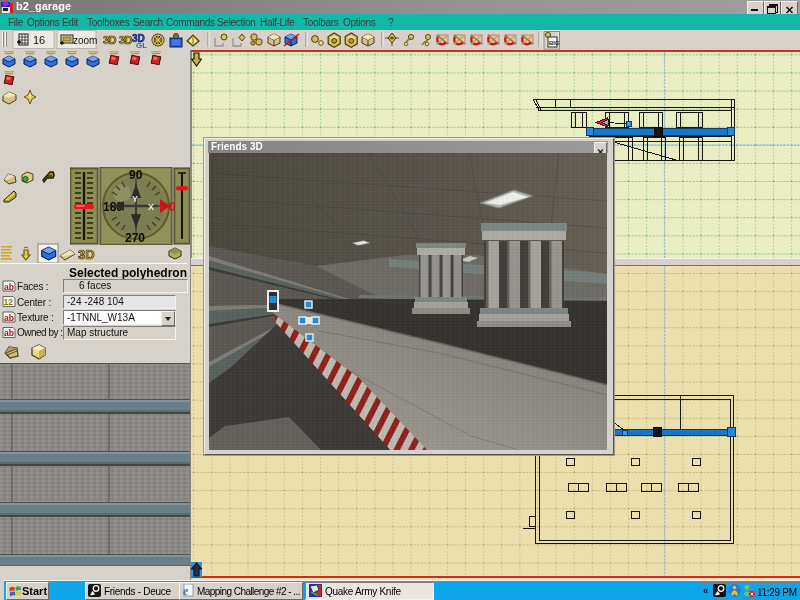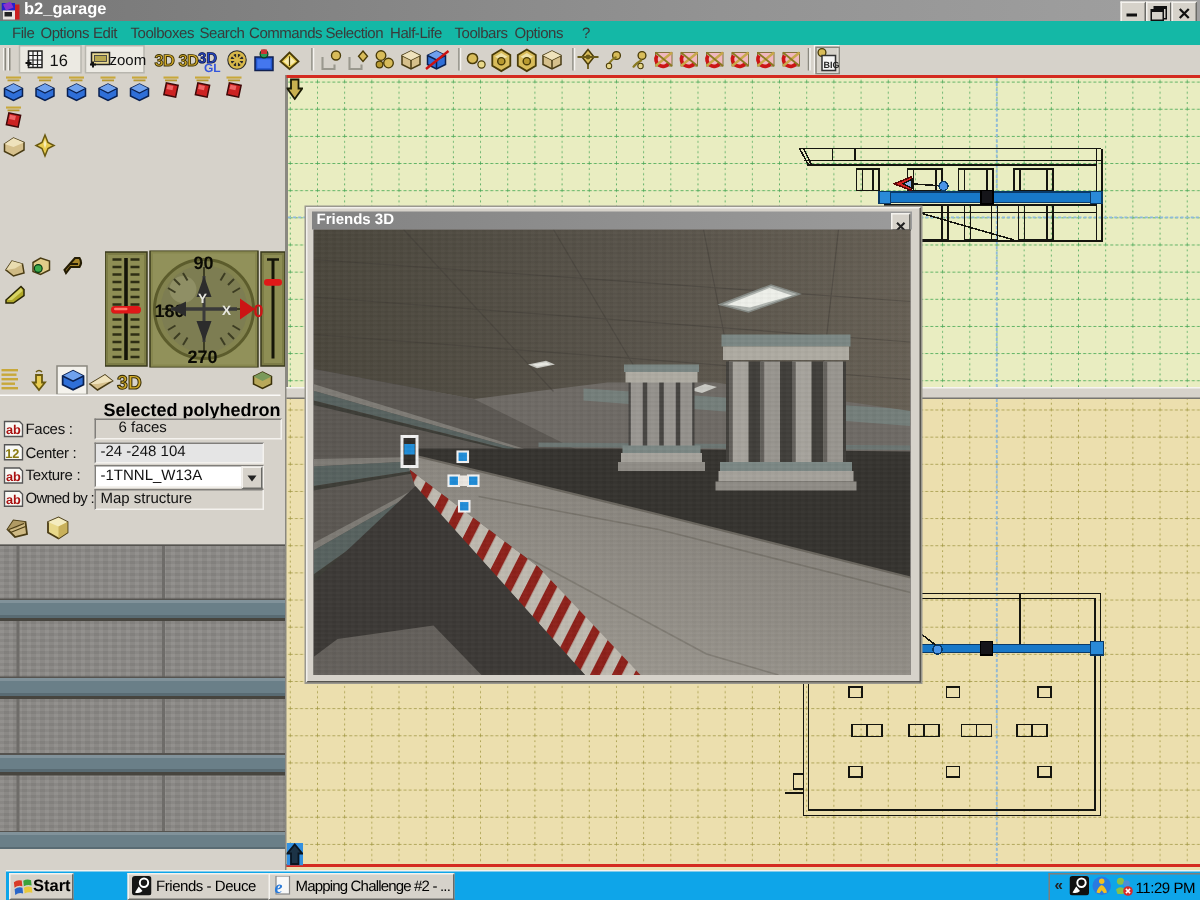--- a/index.html
+++ b/index.html
@@ -692,20 +692,29 @@
   </div>
 
   <div class="abs btn3d" style="left:175px;top:1px;width:122px;height:16px;">
     <svg class="abs" style="left:2px;top:1px" width="13" height="13" viewBox="0 0 13 13">
         <rect x="2" y="0" width="9" height="12" fill="#f8f8f8" stroke="#888" stroke-width="0.8"></rect>
         <text x="1" y="11" font-size="12" font-weight="bold" fill="#2a7ad8" font-family="Liberation Serif" font-style="italic">e</text>
       </svg>
     <div class="abs" style="left:17px;top:3px;font-size:10px;letter-spacing:-0.55px;color:#000;white-space:nowrap;">Mapping Challenge #2 - ...</div>
   </div>
 
+  <div class="abs sunk" style="left:301px;top:1px;width:127px;height:16px;background:#e9e6df;">
+    <svg class="abs" style="left:3px;top:1px" width="13" height="13" viewBox="0 0 13 13">
+        <rect x="0" y="0" width="13" height="13" fill="#2a2ac8"></rect>
+        <rect x="7" y="1" width="5" height="11" fill="#c82a2a"></rect>
+        <path d="M1 2 L8 1 L10 6 L4 9 Z" fill="#e8e8e8" stroke="#111" stroke-width="0.7"></path>
+        <path d="M2 8 l6 3" stroke="#30c030" stroke-width="1.4"></path>
+      </svg>
+    <div class="abs" style="left:19px;top:3px;font-size:10px;letter-spacing:-0.3px;color:#000;">Quake Army Knife</div>
+  </div>
 
   <div class="abs sunk" style="left:695px;top:1px;width:103px;height:17px;">
     <div class="abs" style="left:3px;top:2px;font-size:10px;font-weight:bold;color:#222;">«</div>
     <svg class="abs" style="left:13px;top:1px" width="13" height="13" viewBox="0 0 13 13">
         <rect x="0" y="0" width="13" height="13" rx="2" fill="#101010"></rect>
         <circle cx="8" cy="4.5" r="2.8" fill="none" stroke="#fff" stroke-width="1.3"></circle>
         <path d="M2 11 q3 1 5 -1 l-2.5 -3 z" fill="#fff"></path>
       </svg>
     <svg class="abs" style="left:28px;top:1px" width="13" height="13" viewBox="0 0 13 13">
         <circle cx="6.5" cy="6.5" r="6.2" fill="#2a7ae0"></circle>

